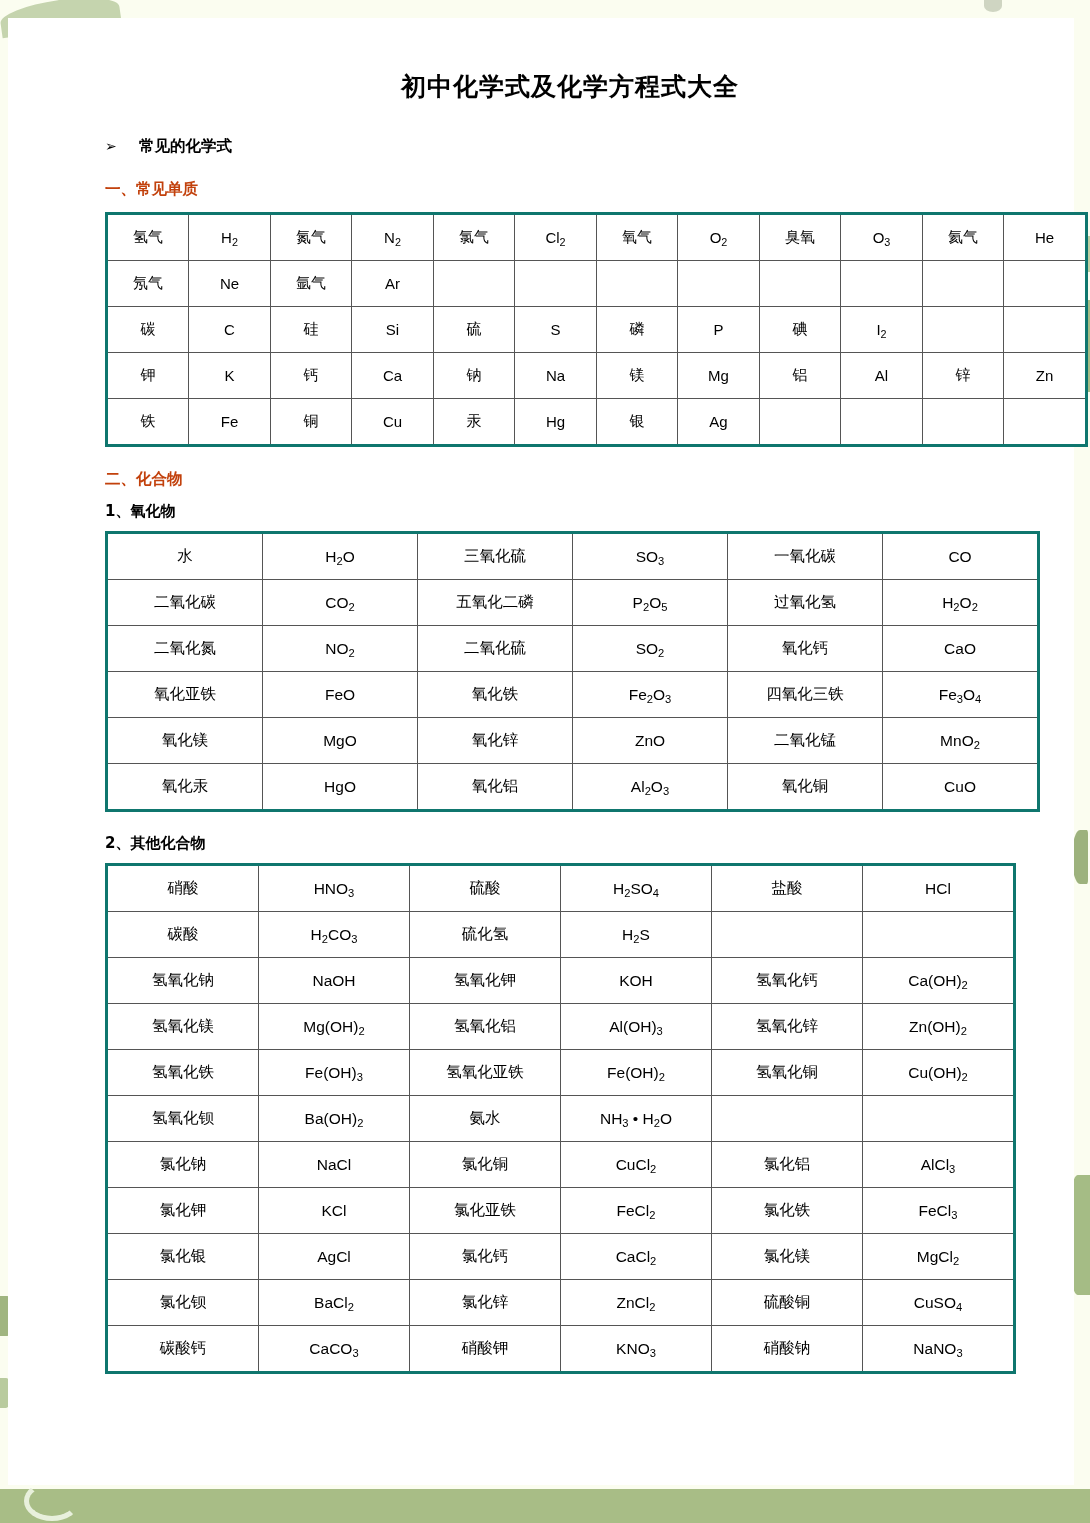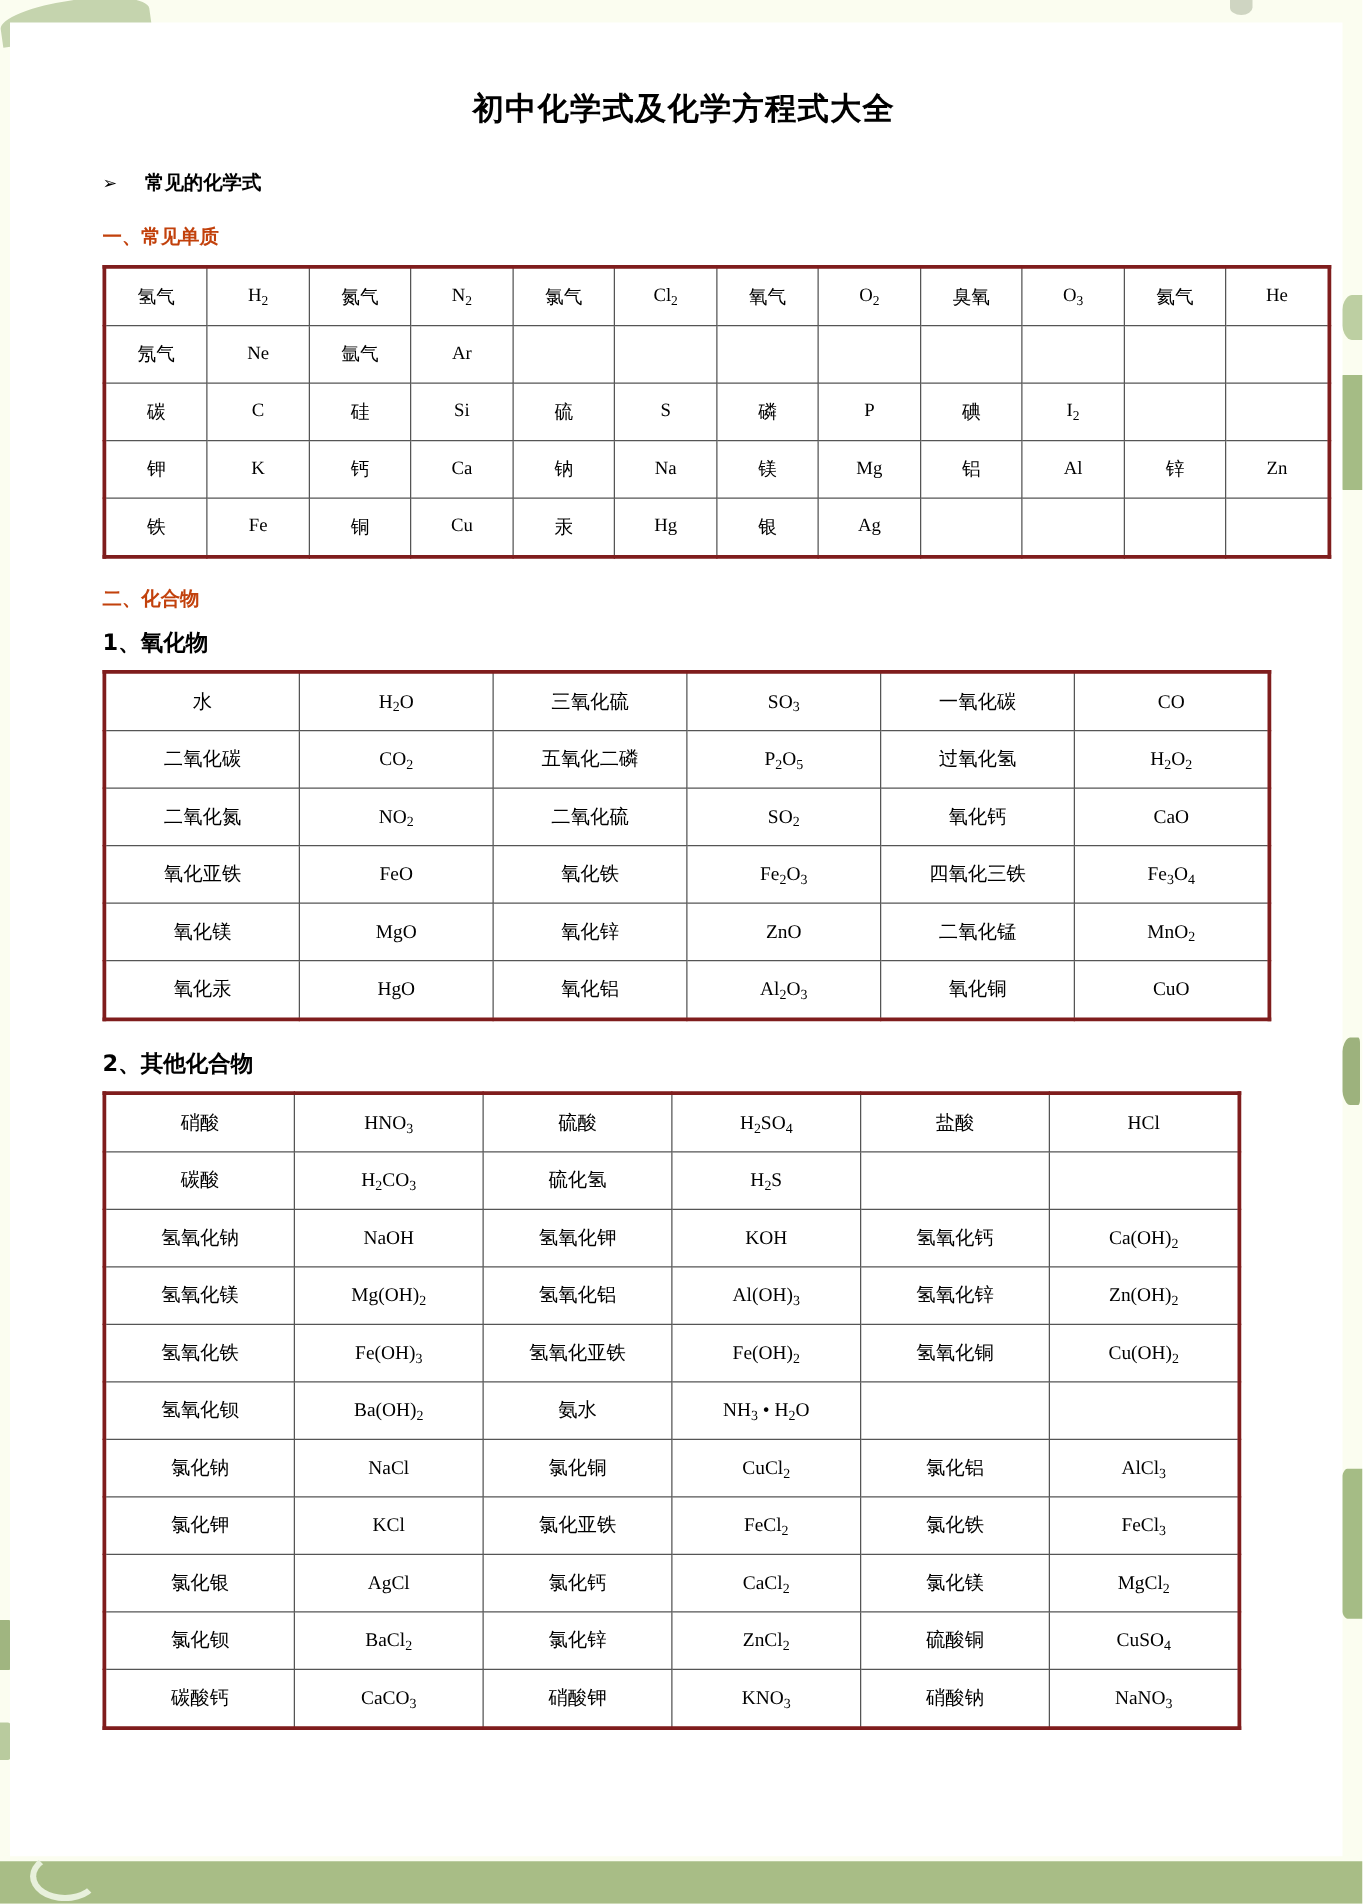--- a/index.html
+++ b/index.html
@@ -105,21 +105,21 @@
     top: 18px;
     width: 1066px;
     height: 1467px;
     background: #ffffff;
     z-index: 5;
     box-sizing: border-box;
   }
 
   #content {
     position: absolute;
-    left: 70px;
+    left: 93px;
     top: 72px;
     width: 930px;
     z-index: 6;
     padding-left: 12px;
   }
 
   
   .doc-title {
     text-align: center;
     font-family: "DejaVu Sans", "Liberation Sans", sans-serif;
@@ -149,33 +149,33 @@
   .sec-heading {
     font-family: "DejaVu Sans", "Liberation Sans", sans-serif;
     font-weight: bold;
     font-size: 15.5px;
     color: #c2410c;
     margin: 0 0 12px 0;
   }
   .sub-heading {
     font-family: "DejaVu Sans", "Liberation Sans", sans-serif;
     font-weight: bold;
-    font-size: 18px;
+    font-size: 15px;
     color: #000;
     margin: 0 0 10px 0;
   }
   .gap-after-table { height: 18px; }
 
   
   table.chem {
     border-collapse: collapse;
     table-layout: fixed;
     background: #fff;
-    border: 3px solid #7f1d1d;
-    font-family: Liberation Serif, serif;
+    border: 3px solid #0f766e;
+    font-family: Liberation Sans, sans-serif;
   }
   table.chem td {
     border: 1px solid #555;
     text-align: center;
     vertical-align: middle;
     color: #000;
     padding: 0 2px;
     overflow: hidden;
     white-space: nowrap;
   }

